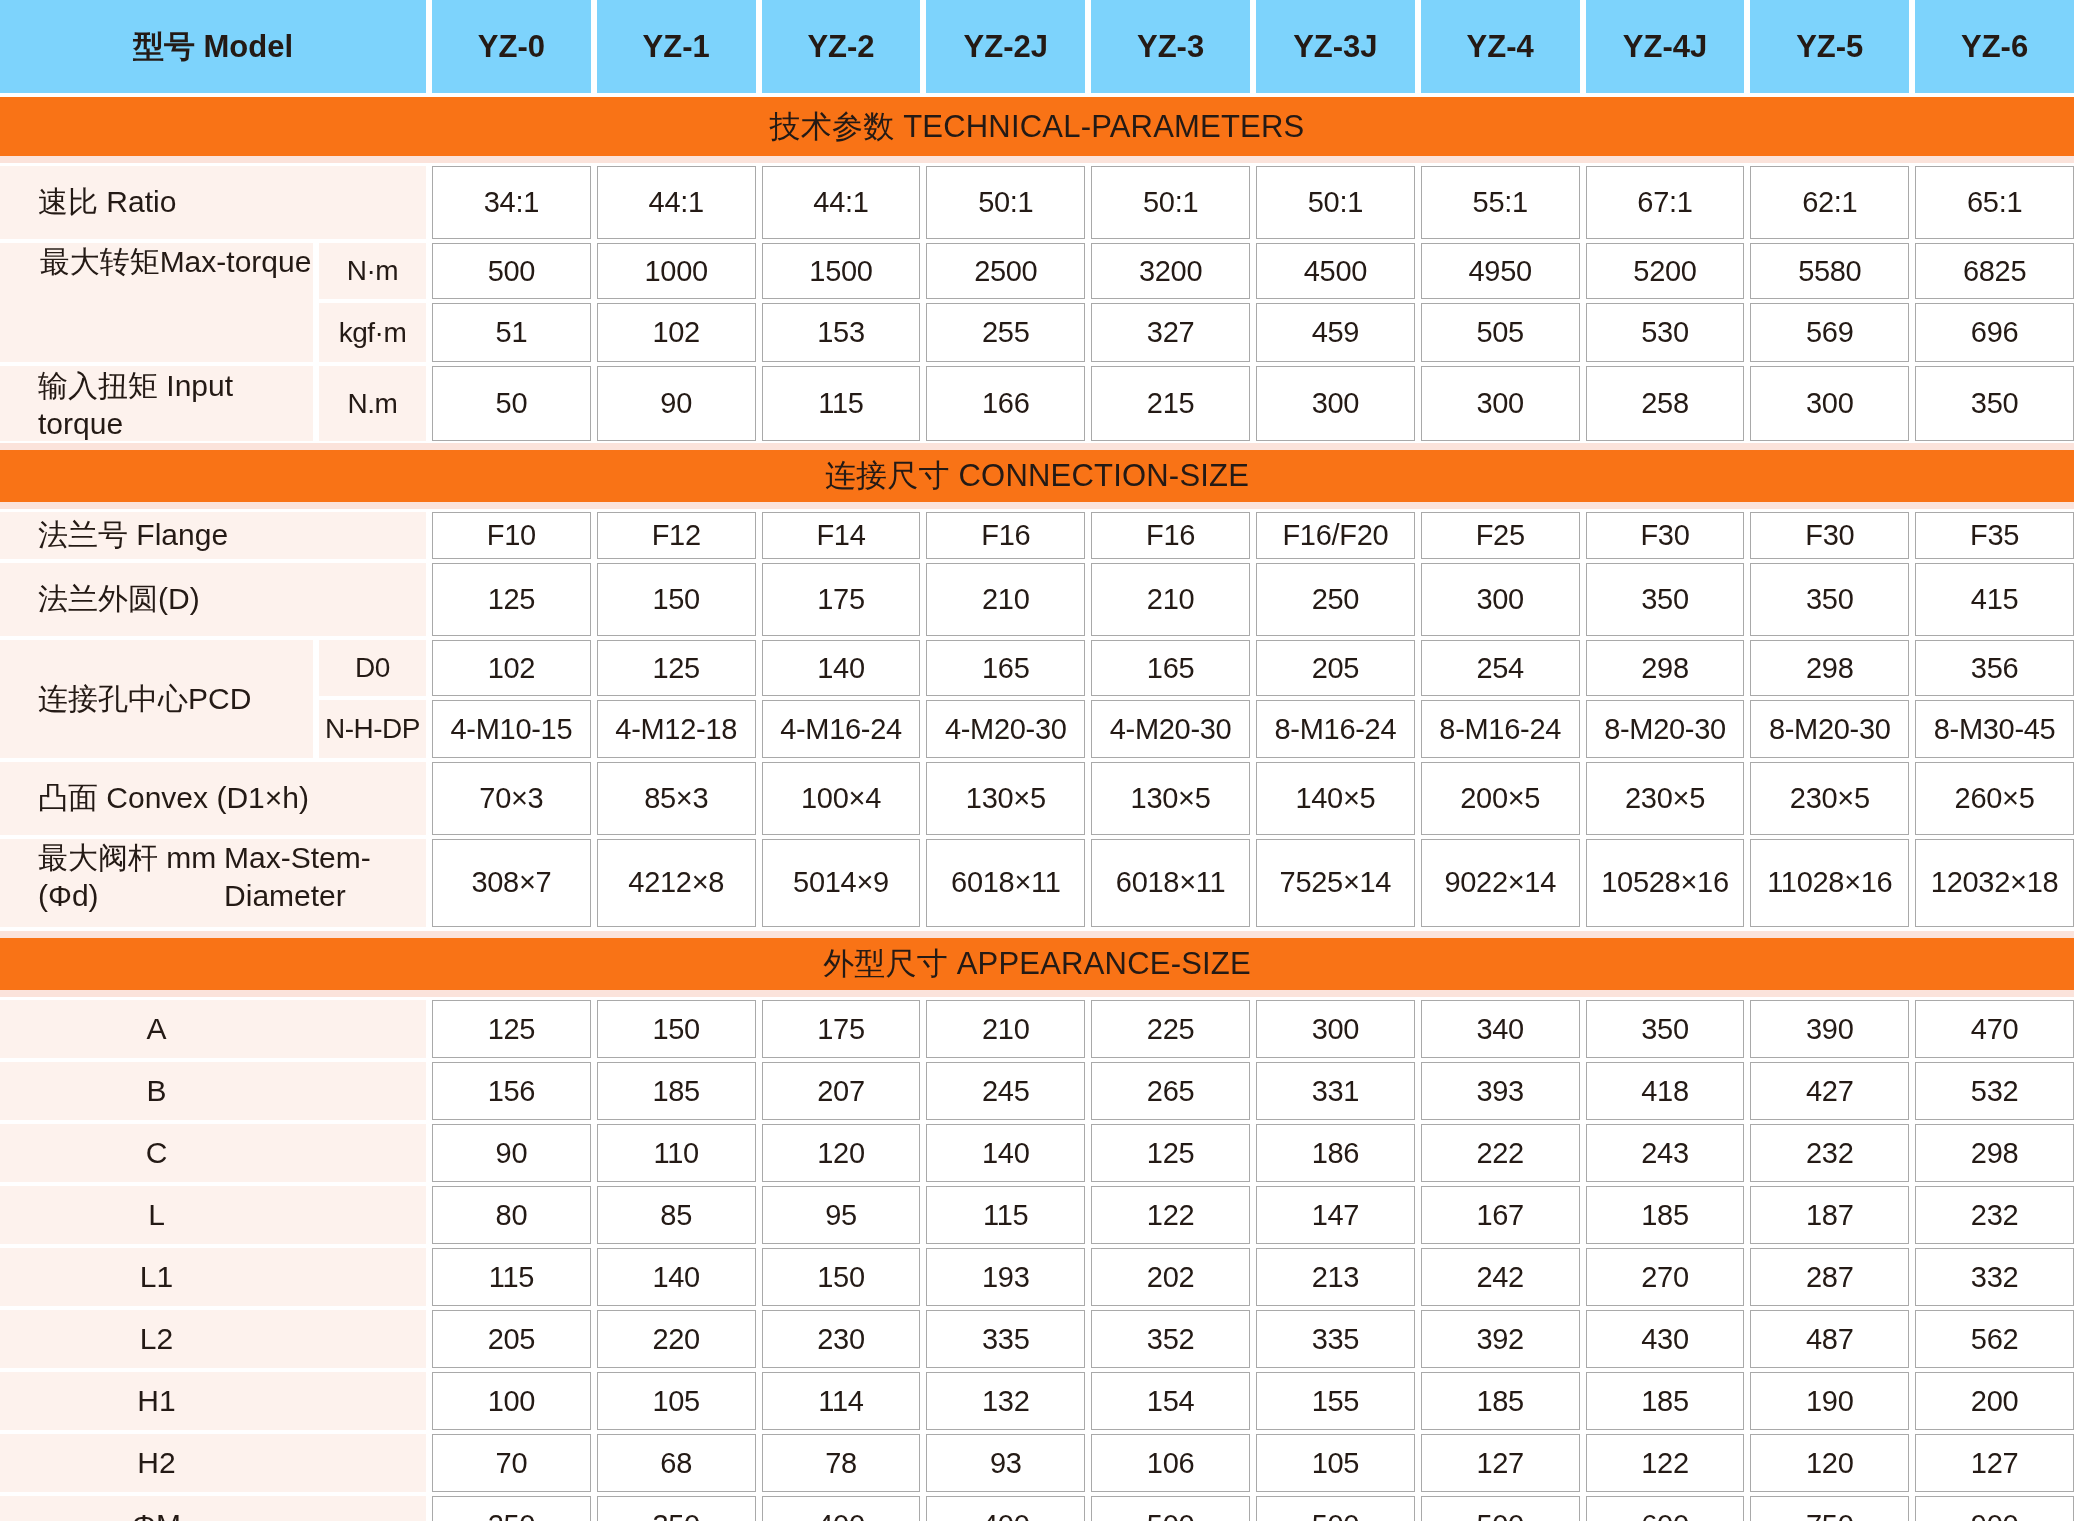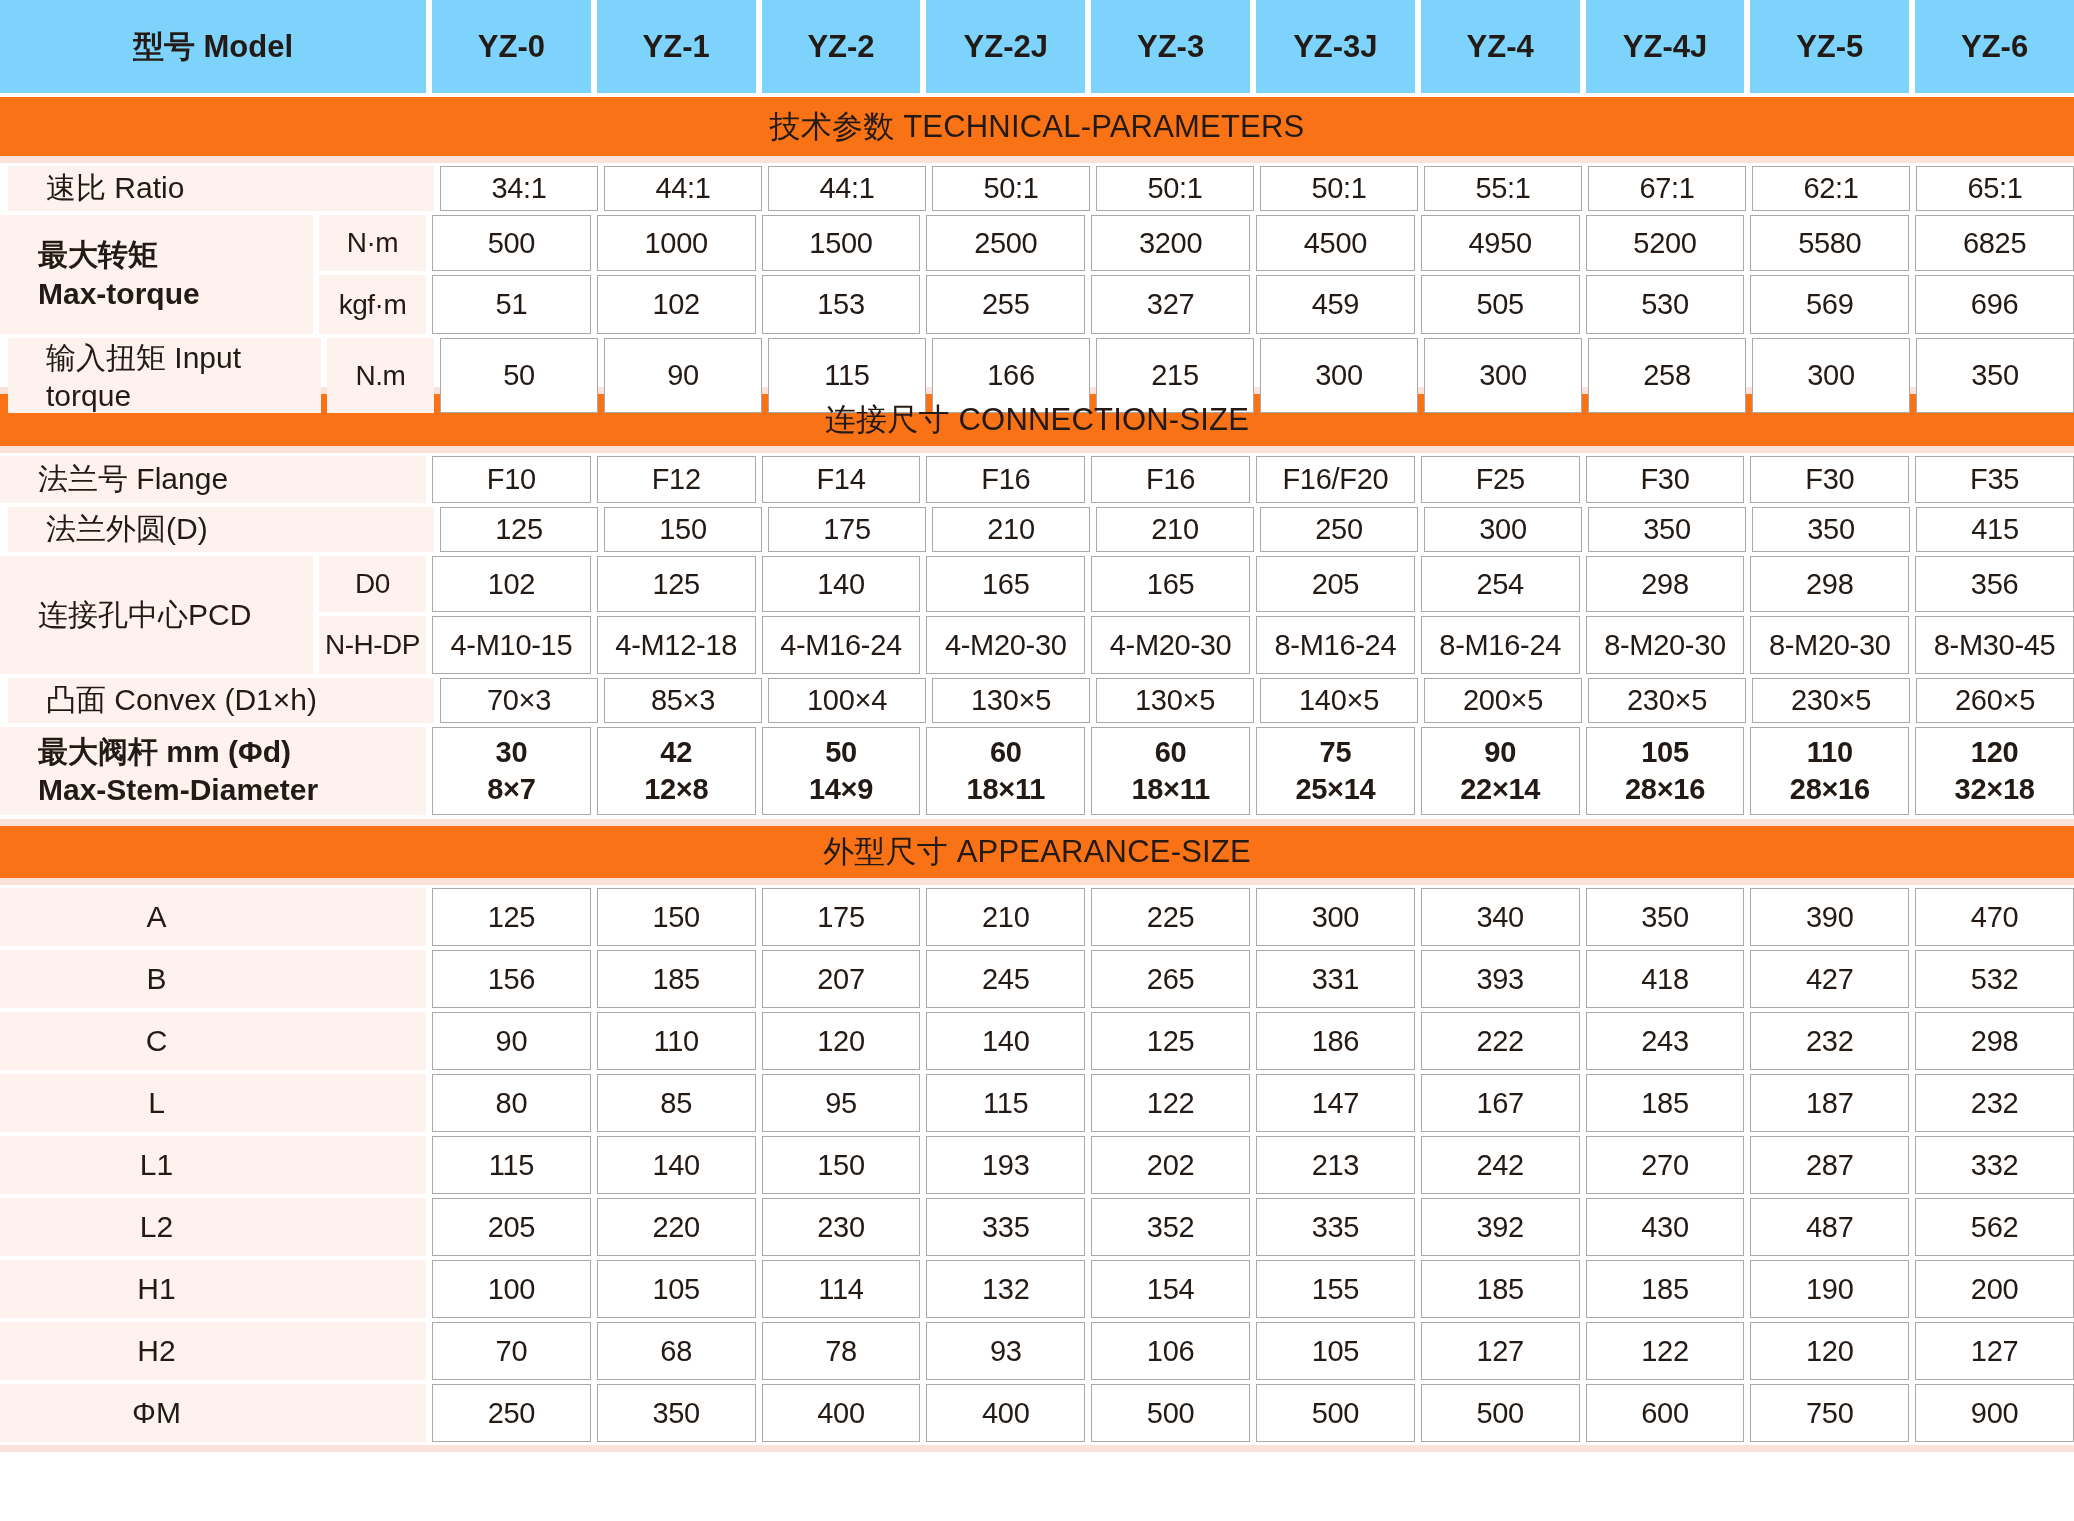--- a/index.html
+++ b/index.html
@@ -18,21 +18,21 @@
     margin-bottom:4px;
   }
   .grow{ 
     display:grid;
     grid-template-columns:313px 107px repeat(10,1fr);
     column-gap:6px;
     row-gap:4px;
     margin-bottom:4px;
   }
   .h-hdr{height:93px;}
-  .h-std{height:45px;padding-left:8px;}
+  .h-std{height:73px;}
   .h-flange{height:47px;}
   .h-app{height:58px;}
   .h-stem{height:88px;}
   .g-torque{grid-template-rows:56px 59px;}
   .g-pcd{grid-template-rows:56px 58px;}
 
   .cell,.hcell,.lab,.unit{
     display:flex;align-items:center;justify-content:center;
     box-sizing:border-box;
   }
@@ -60,21 +60,21 @@
     font-size:28px;
     letter-spacing:-0.5px;
   }
   .full{grid-column:1 / span 2;}
   .rowspan2{grid-row:1 / span 2;}
   .dimlab{ 
     justify-content:center;
     padding-left:0;
     padding-right:113px;
   }
-  .two-line{flex-direction:column;line-height:1.28;justify-content:center;font-weight:bold;}
+  .two-line{flex-direction:row;line-height:1.28;justify-content:center;}
   .band{
     height:52px;
     display:flex;align-items:center;justify-content:center;
     background:#f97316;
     font-size:31px;
     letter-spacing:0.2px;
   }
   .band1{height:59px;}
   .strip{height:7px;background:#fbe3db;}
   .strip.gap-after{margin-bottom:3px;}

